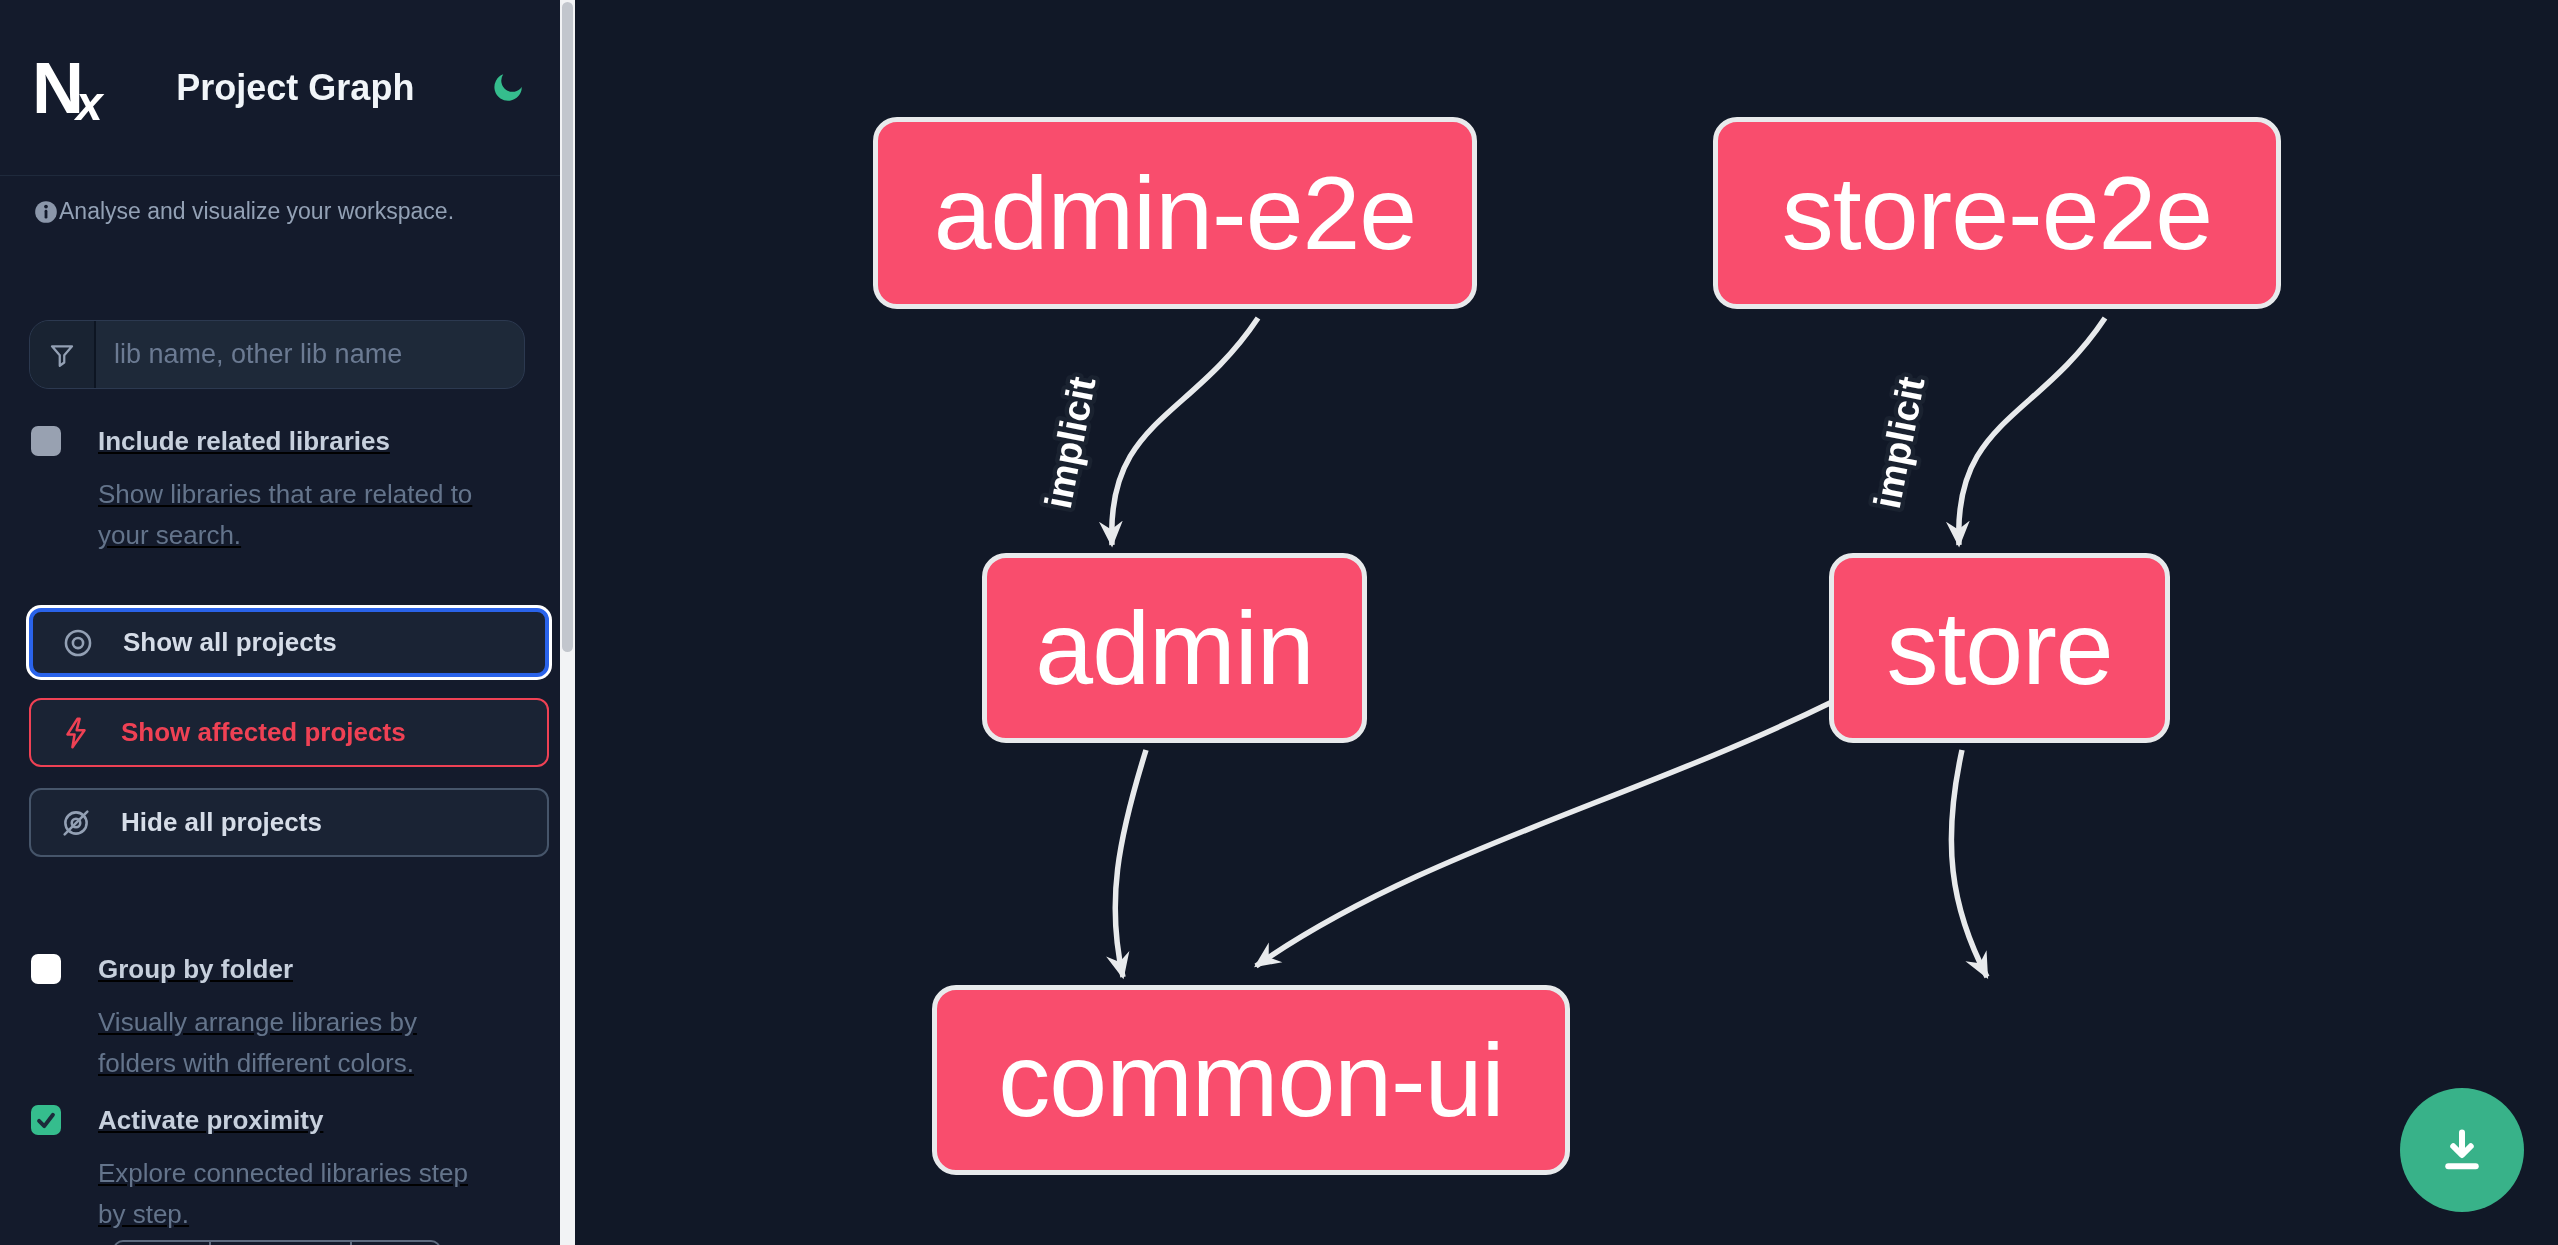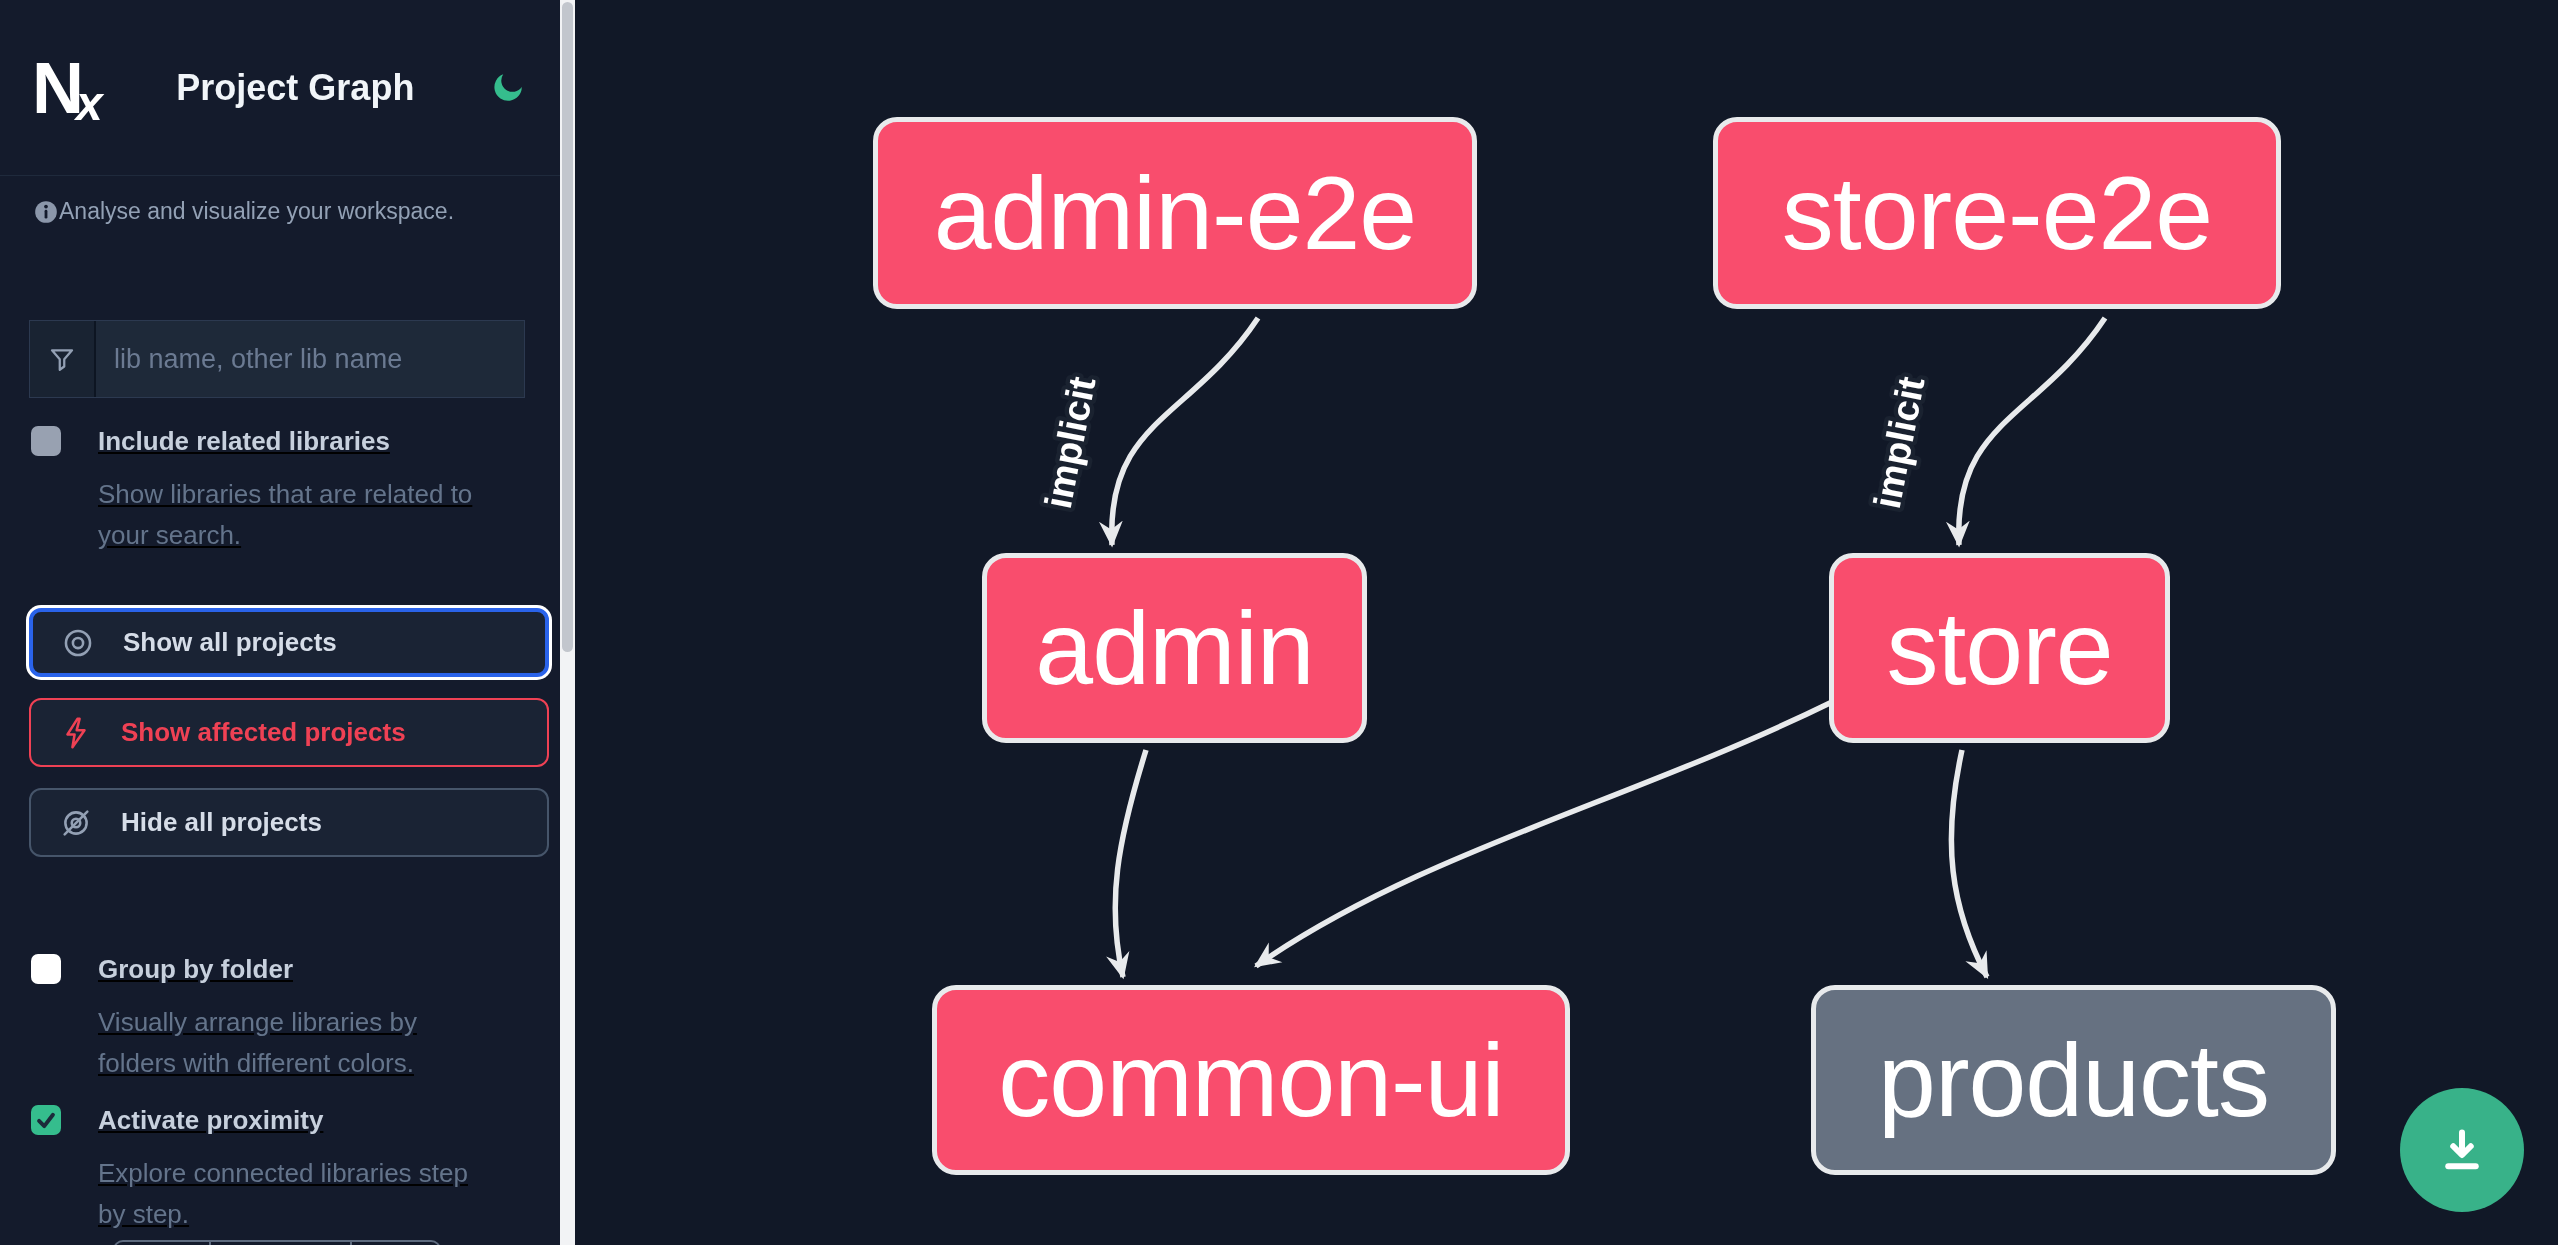--- a/index.html
+++ b/index.html
@@ -41,21 +41,21 @@
     z-index:10;overflow:hidden;}
   #sb-header{position:absolute;left:0;top:0;width:560px;height:176px;display:flex;
     align-items:center;justify-content:space-between;padding:0 32px;border-bottom:1px solid #1f2a3c;}
   .nx-logo{display:flex;align-items:flex-end;color:#fff;line-height:1;}
   .nx-n{font-size:72px;font-weight:900;}
   .nx-x{font-size:48px;font-weight:900;margin-left:-8px;transform:translateY(4px);font-style:italic;}
   #sb-title{font-size:36px;font-weight:700;color:#f1f5f9;}
   .tagline{position:absolute;left:33px;top:198px;display:flex;align-items:center;
     color:var(--tagline-col);font-size:23px;}
 
-  .searchbox{position:absolute;left:29px;top:320px;width:496px;height:78px;border-radius:0;
+  .searchbox{position:absolute;left:29px;top:320px;width:496px;height:69px;border-radius:20px;
     background:#1e2939;border:1px solid #2c3950;display:flex;overflow:hidden;}
   .search-icon-cell{width:66px;display:flex;align-items:center;justify-content:center;
     background:#192332;border-right:2px solid #0d1522;}
   .searchbox input{flex:1;background:transparent;border:none;outline:none;color:#cbd5e1;
     font-size:27px;padding:0 18px;font-family:"Liberation Sans",sans-serif;}
   .searchbox input::placeholder{color:#6b7a92;}
 
   .option{position:absolute;left:31px;width:480px;text-decoration:underline;}
   .option-head{display:flex;align-items:center;gap:37px;height:42px;}
   .cbox{width:30px;height:30px;border-radius:7px;flex:0 0 30px;display:flex;align-items:center;
@@ -100,21 +100,20 @@
       <path d="M1146,750 C1118,840 1106,902 1123,977" class="edge" marker-end="url(#arrow)"></path>
       <path d="M1832,702 C1628,802 1420,852 1256,966" class="edge" marker-end="url(#arrow)"></path>
       <path d="M1962,750 C1942,842 1950,906 1987,977" class="edge" marker-end="url(#arrow)"></path>
     </svg>
   <div id="nodes">
       <div class="gnode pink" style="left: 873px; top: 117px; width: 604px; height: 192px;">admin-e2e</div>
       <div class="gnode pink" style="left: 1713px; top: 117px; width: 568px; height: 192px;">store-e2e</div>
       <div class="gnode pink" style="left: 982px; top: 553px; width: 385px; height: 190px;">admin</div>
       <div class="gnode pink" style="left: 1829px; top: 553px; width: 341px; height: 190px;">store</div>
       <div class="gnode pink" style="left: 932px; top: 985px; width: 638px; height: 190px;">common-ui</div>
-      <div class="gnode gray" style="left: 1811px; top: 985px; width: 525px; height: 190px;">products</div>
     </div>
   <button id="fab" title="">
     <svg class="svgicon" width="60" height="60" viewBox="0 0 24 24" fill="none" stroke="#ffffff" stroke-width="2.4" stroke-linecap="round" stroke-linejoin="round">
       <path d="M12 5v8"></path>
         <path d="M8.5 10.5 12 14l3.5-3.5"></path>
         <path d="M6.5 18.5h11"></path>
     </svg>
   </button>
 </div>
 

